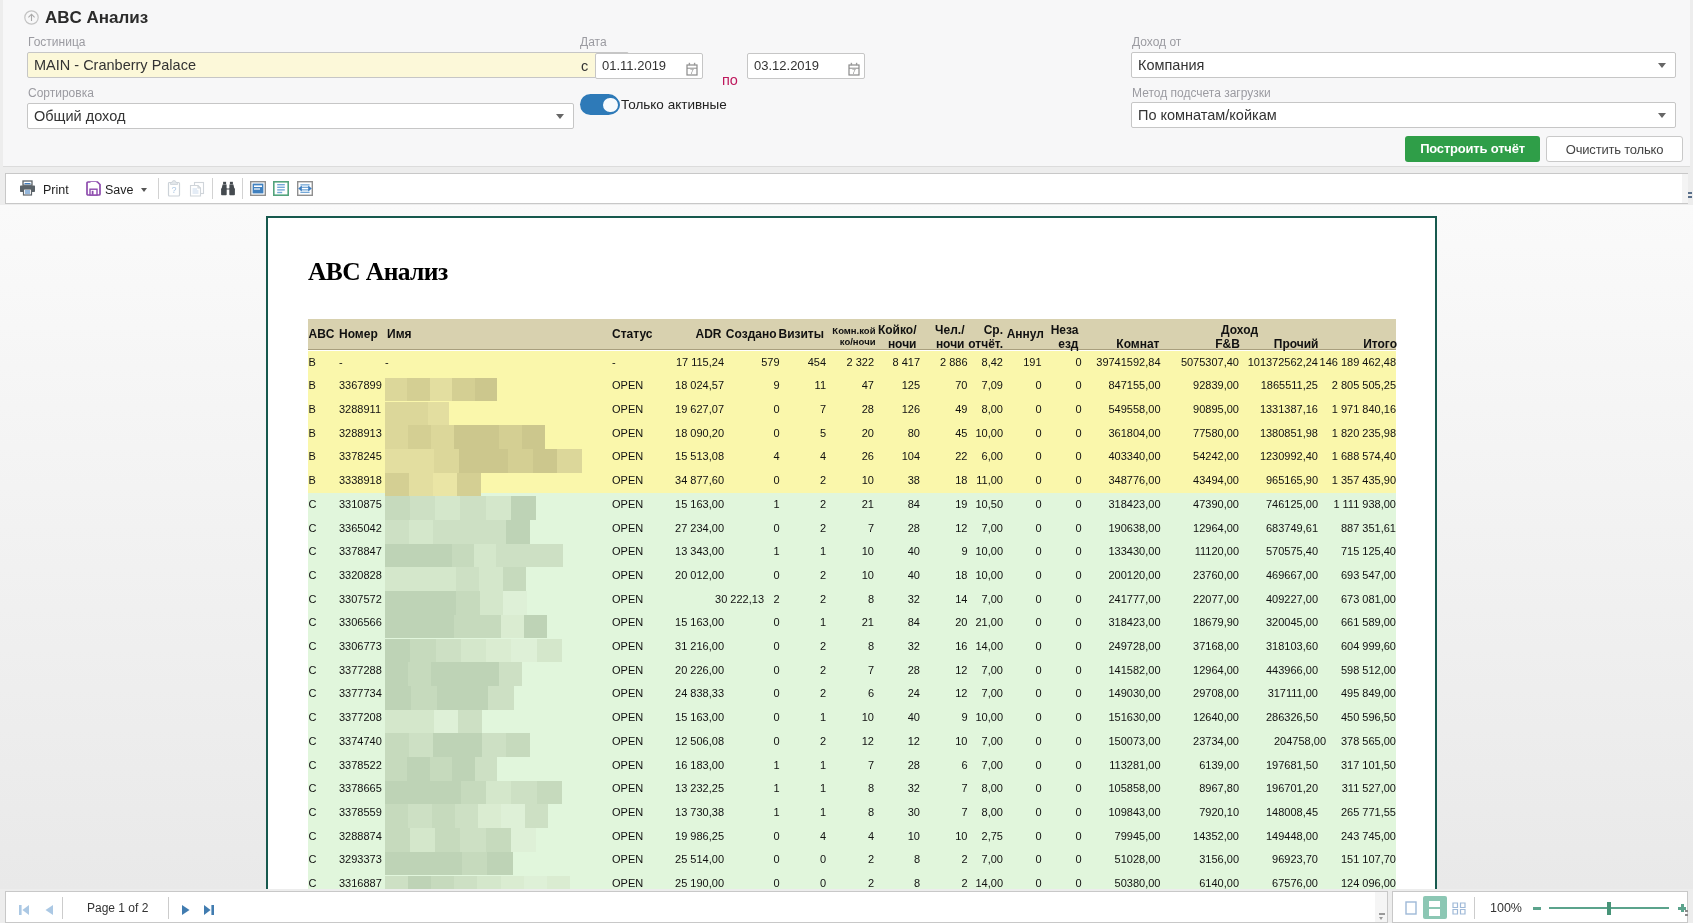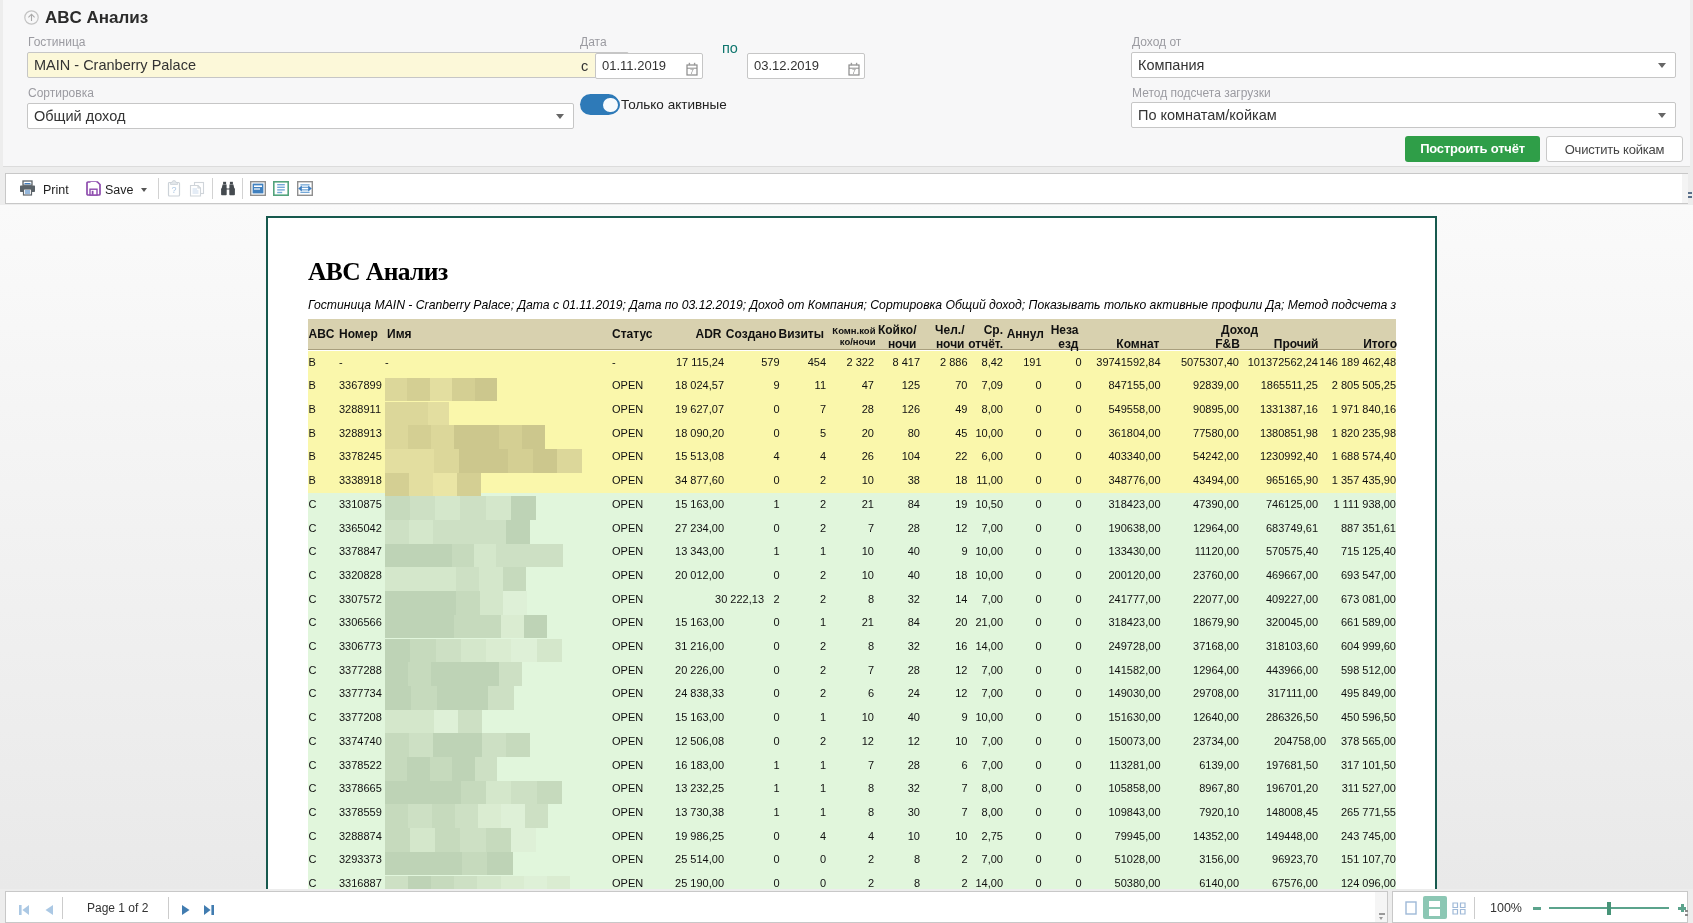--- a/index.html
+++ b/index.html
@@ -60,40 +60,40 @@
 
 <div class="lbl" style="left:580px;top:35px">Дата</div>
 <div class="abs" style="left:581px;top:58px;font-size:14.5px;color:#333">с</div>
 <div class="fld" style="left:595px;top:53px;width:108px;font-size:13px">01.11.2019<span class="abs" style="right:4px;top:6px"><svg width="12" height="14" viewBox="0 0 12 14">
         <rect x="1" y="3" width="10" height="10" fill="#fff" stroke="#8a8a8a" stroke-width="1.2"></rect>
         <line x1="1" y1="6.2" x2="11" y2="6.2" stroke="#8a8a8a" stroke-width="1"></line>
         <line x1="3.4" y1="0.8" x2="3.4" y2="3.2" stroke="#9a9a9a" stroke-width="1.4"></line>
         <line x1="8.6" y1="0.8" x2="8.6" y2="3.2" stroke="#9a9a9a" stroke-width="1.4"></line>
         <text x="6" y="11.8" font-size="7" font-family="Liberation Sans" fill="#8a8a8a" text-anchor="middle">7</text>
       </svg></span></div>
-<div class="abs" style="left:722px;top:40px;font-size:14.5px;color:#0f766e">по</div>
+<div class="abs" style="left:722px;top:72px;font-size:14.5px;color:#be185d">по</div>
 <div class="fld" style="left:747px;top:53px;width:118px;font-size:13px">03.12.2019<span class="abs" style="right:4px;top:6px"><svg width="12" height="14" viewBox="0 0 12 14">
         <rect x="1" y="3" width="10" height="10" fill="#fff" stroke="#8a8a8a" stroke-width="1.2"></rect>
         <line x1="1" y1="6.2" x2="11" y2="6.2" stroke="#8a8a8a" stroke-width="1"></line>
         <line x1="3.4" y1="0.8" x2="3.4" y2="3.2" stroke="#9a9a9a" stroke-width="1.4"></line>
         <line x1="8.6" y1="0.8" x2="8.6" y2="3.2" stroke="#9a9a9a" stroke-width="1.4"></line>
         <text x="6" y="11.8" font-size="7" font-family="Liberation Sans" fill="#8a8a8a" text-anchor="middle">7</text>
       </svg></span></div>
 
 <div class="abs" style="left:580px;top:94px;width:39px;height:21px;border-radius:11px;background:#2e7ab8"></div>
 <div class="abs" style="left:601px;top:95.5px;width:18.5px;height:18.5px;border-radius:50%;background:#f6fafd;border:2px solid #2e7ab8"></div>
 <div class="abs" style="left:621px;top:97px;font-size:13.5px;color:#222">Только активные</div>
 
 <div class="lbl" style="left:1132px;top:35px">Доход от</div>
 <div class="fld" style="left:1131px;top:52px;width:545px">Компания<span class="caret"></span></div>
 <div class="lbl" style="left:1132px;top:86px">Метод подсчета загрузки</div>
 <div class="fld" style="left:1131px;top:102px;width:545px">По комнатам/койкам<span class="caret"></span></div>
 
 <div class="btn" style="left:1405px;top:136px;width:135px;background:#2f9e48;color:#fff;font-weight:bold">Построить отчёт</div>
-<div class="btn" style="left:1546px;top:136px;width:137px;background:#fff;border:1px solid #c9c9c9;color:#444">Очистить койкам</div>
+<div class="btn" style="left:1546px;top:136px;width:137px;background:#fff;border:1px solid #c9c9c9;color:#444">Очистить только</div>
 
 <div id="toolbar">
  <div class="abs" style="left:13px;top:6px"><svg width="17" height="16" viewBox="0 0 17 16">
         <rect x="4" y="1" width="9" height="4.2" fill="#fff" stroke="#5a6268" stroke-width="1.3"></rect>
         <line x1="5.5" y1="3.6" x2="11.5" y2="3.6" stroke="#3e7cbe" stroke-width="1.2"></line>
         <path d="M2 5.5h13c.6 0 1 .4 1 1V11c0 .6-.4 1-1 1H2c-.6 0-1-.4-1-1V6.5c0-.6.4-1 1-1z" fill="#5a6268"></path>
         <rect x="4.5" y="9" width="8" height="6" fill="#fff" stroke="#5a6268" stroke-width="1.2"></rect>
         <line x1="6" y1="11" x2="11" y2="11" stroke="#3e7cbe" stroke-width="1.1"></line>
         <line x1="6" y1="13" x2="11" y2="13" stroke="#3e7cbe" stroke-width="1.1"></line>
       </svg></div>
@@ -152,21 +152,20 @@
         <path d="M14.8 7.5l-3.6-3v6z" fill="#3f7ec0"></path>
       </svg></div>
  <div class="abs" style="left:1676px;top:0;width:6px;height:29px;background:#f4f4f4"></div>
  <div class="abs" style="left:1682px;top:18px;width:4px;height:1.5px;background:#5a6f8a"></div>
  <div class="abs" style="left:1682px;top:22px;width:4px;height:1.5px;background:#5a6f8a"></div>
 </div>
 
 <div id="report">
  <div id="page">
   <div id="pgtitle">ABC Анализ</div>
-  <div id="pgsub">Гостиница MAIN - Cranberry Palace; Дата с 01.11.2019; Дата по 03.12.2019; Доход от Компания; Сортировка Общий доход; Показывать только активные профили Да; Метод подсчета з</div>
   <div id="thead">
         <span class="h1" style="left:0.5px">ABC</span>
         <span class="h1" style="left:31px">Номер</span>
         <span class="h1" style="left:79px">Имя</span>
         <span class="h1" style="left:304px">Статус</span>
         <span class="h1" style="right:674.5px">ADR</span>
         <span class="h1" style="right:619.5px">Создано</span>
         <span class="h1" style="right:572.0px">Визиты</span>
         <span class="h1" style="right:352.0px">Аннул</span>
         <span class="hs ht" style="right:520.5px">Комн.кой</span>

